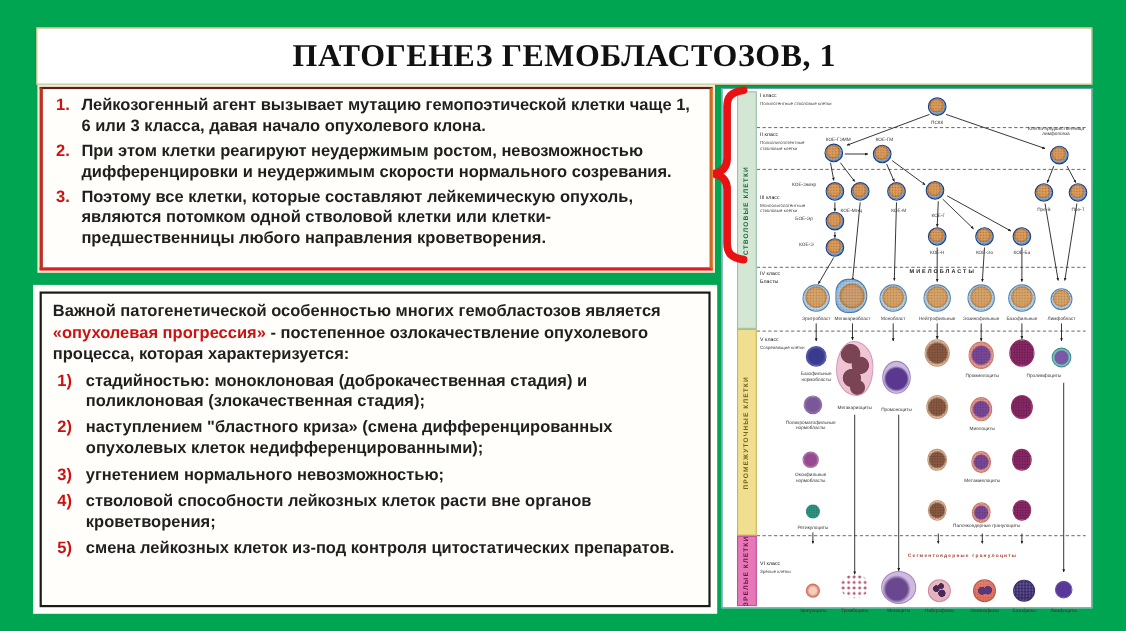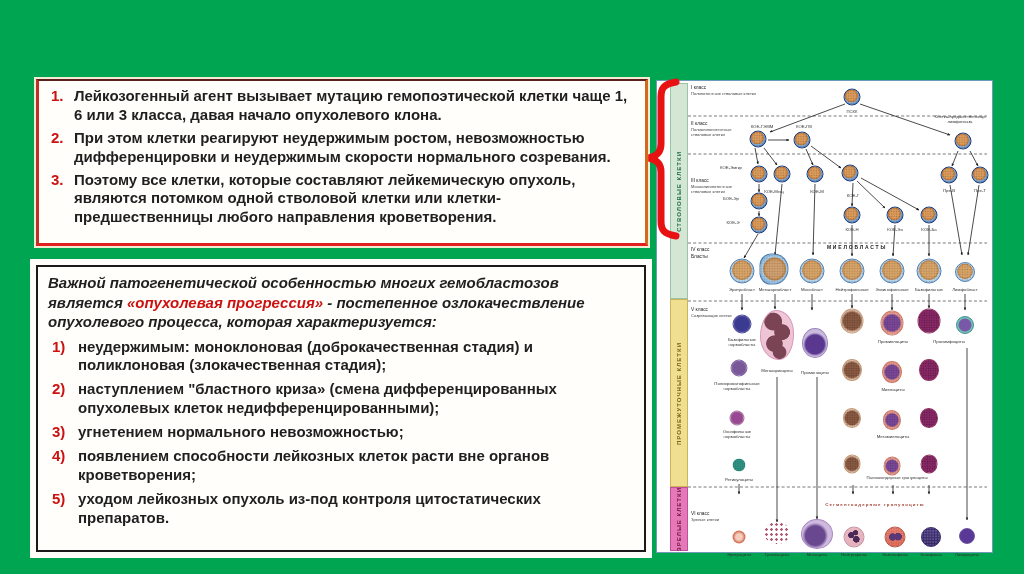--- a/index.html
+++ b/index.html
@@ -14,21 +14,21 @@
   
   .box1{position:absolute;left:36px;top:79px;width:612px;height:167px;background:#fffefa;
     border-top:2px solid #5a1f1f;border-left:3px solid #c03028;border-bottom:3px solid #e02020;border-right:3px solid #d2691e;
     box-shadow:0 0 0 2px #f2ecd2;box-sizing:border-box;padding:6px 8px 4px 6px;}
   .box2{position:absolute;left:30px;top:259px;width:622px;height:299px;background:#fffefa;box-sizing:border-box;padding:6px;}
   .box2-inner{width:100%;height:100%;border:2px solid #1a1a1a;box-sizing:border-box;padding:4px 10px 4px 8px;}
   .txt{font-size:15px;font-weight:bold;color:#1f1f1f;line-height:1.26;}
   .item{display:flex;margin-bottom:4px;}
   .item .num{color:#cc1111;width:29px;flex:0 0 29px;text-align:left;padding-left:6px;box-sizing:border-box;}
   .item .itxt{flex:1;}
-  .intro{margin:2px 0 6px 2px;line-height:1.3;font-style:italic;}
+  .intro{margin:2px 0 6px 2px;line-height:1.3;}
   .red{color:#cc1111;}
   .box2 .item{margin-bottom:5px;}
   .box2 .item .num{width:32px;flex:0 0 32px;}
 
   
   .panel{position:absolute;left:656px;top:80px;width:337px;height:473px;background:#ffffff;
     border:1px solid #6f9ab8;box-sizing:border-box;}
   .strip{position:absolute;left:13px;width:18px;display:flex;align-items:center;justify-content:center;box-sizing:border-box;}
   .strip span{writing-mode:vertical-rl;transform:rotate(180deg);font-size:6px;font-weight:bold;letter-spacing:1px;white-space:nowrap;}
   .strip.s1{top:2px;height:216px;background:#d4e6d4;border:1px solid #9cc4a4;color:#1e6e46;}
@@ -115,20 +115,23 @@
     background-image:radial-gradient(#120a3a88 1px,transparent 1.3px),linear-gradient(#6a5aa0,#584888);
     background-size:2.8px 2.8px,100% 100%;}
   .lym{width:16px;height:16px;border:1px solid #6a50a0;
     background:radial-gradient(circle,#5a3898 0 68%,#a48cc8 100%);}
 </style>
 </head>
 <body>
 
 <div class="slide">
 
+  <div class="title-box">
+    <h1>ПАТОГЕНЕЗ ГЕМОБЛАСТОЗОВ, 1</h1>
+  </div>
 
   <div class="box1 txt">
     <div class="item">
       <span class="num">1.</span>
       <span class="itxt">Лейкозогенный агент вызывает мутацию гемопоэтической клетки чаще 1, 6 или 3 класса, давая начало опухолевого клона.</span>
     </div>
     <div class="item">
       <span class="num">2.</span>
       <span class="itxt">При этом клетки реагируют неудержимым ростом, невозможностью дифференцировки и неудержимым скорости нормального созревания.</span>
     </div>
@@ -138,37 +141,37 @@
     </div>
   </div>
 
   <div class="box2">
     <div class="box2-inner txt">
       <div class="intro">
         <span>Важной патогенетической особенностью многих гемобластозов является </span><span class="red">«опухолевая прогрессия»</span><span> - постепенное озлокачествление опухолевого процесса, которая характеризуется:</span>
       </div>
       <div class="item">
         <span class="num red">1)</span>
-        <span class="itxt">неудержимым: моноклоновая (доброкачественная стадия) и поликлоновая (злокачественная стадия);</span>
+        <span class="itxt">стадийностью: моноклоновая (доброкачественная стадия) и поликлоновая (злокачественная стадия);</span>
       </div>
       <div class="item">
         <span class="num red">2)</span>
         <span class="itxt">наступлением "бластного криза» (смена дифференцированных опухолевых клеток недифференцированными);</span>
       </div>
       <div class="item">
         <span class="num red">3)</span>
         <span class="itxt">угнетением нормального невозможностью;</span>
       </div>
       <div class="item">
         <span class="num red">4)</span>
-        <span class="itxt">появлением способности лейкозных клеток расти вне органов кроветворения;</span>
+        <span class="itxt">стволовой способности лейкозных клеток расти вне органов кроветворения;</span>
       </div>
       <div class="item">
         <span class="num red">5)</span>
-        <span class="itxt">уходом лейкозных опухоль из-под контроля цитостатических препаратов.</span>
+        <span class="itxt">смена лейкозных клеток из-под контроля цитостатических препаратов.</span>
       </div>
     </div>
   </div>
 
   <div class="panel">
     <svg id="diag-svg">
       <defs>
         <marker id="ah" markerWidth="4.5" markerHeight="4" refX="3.2" refY="1.6" orient="auto">
           <path d="M0,0 L3.6,1.6 L0,3.2 z" fill="#1d1d1d"></path>
         </marker>

